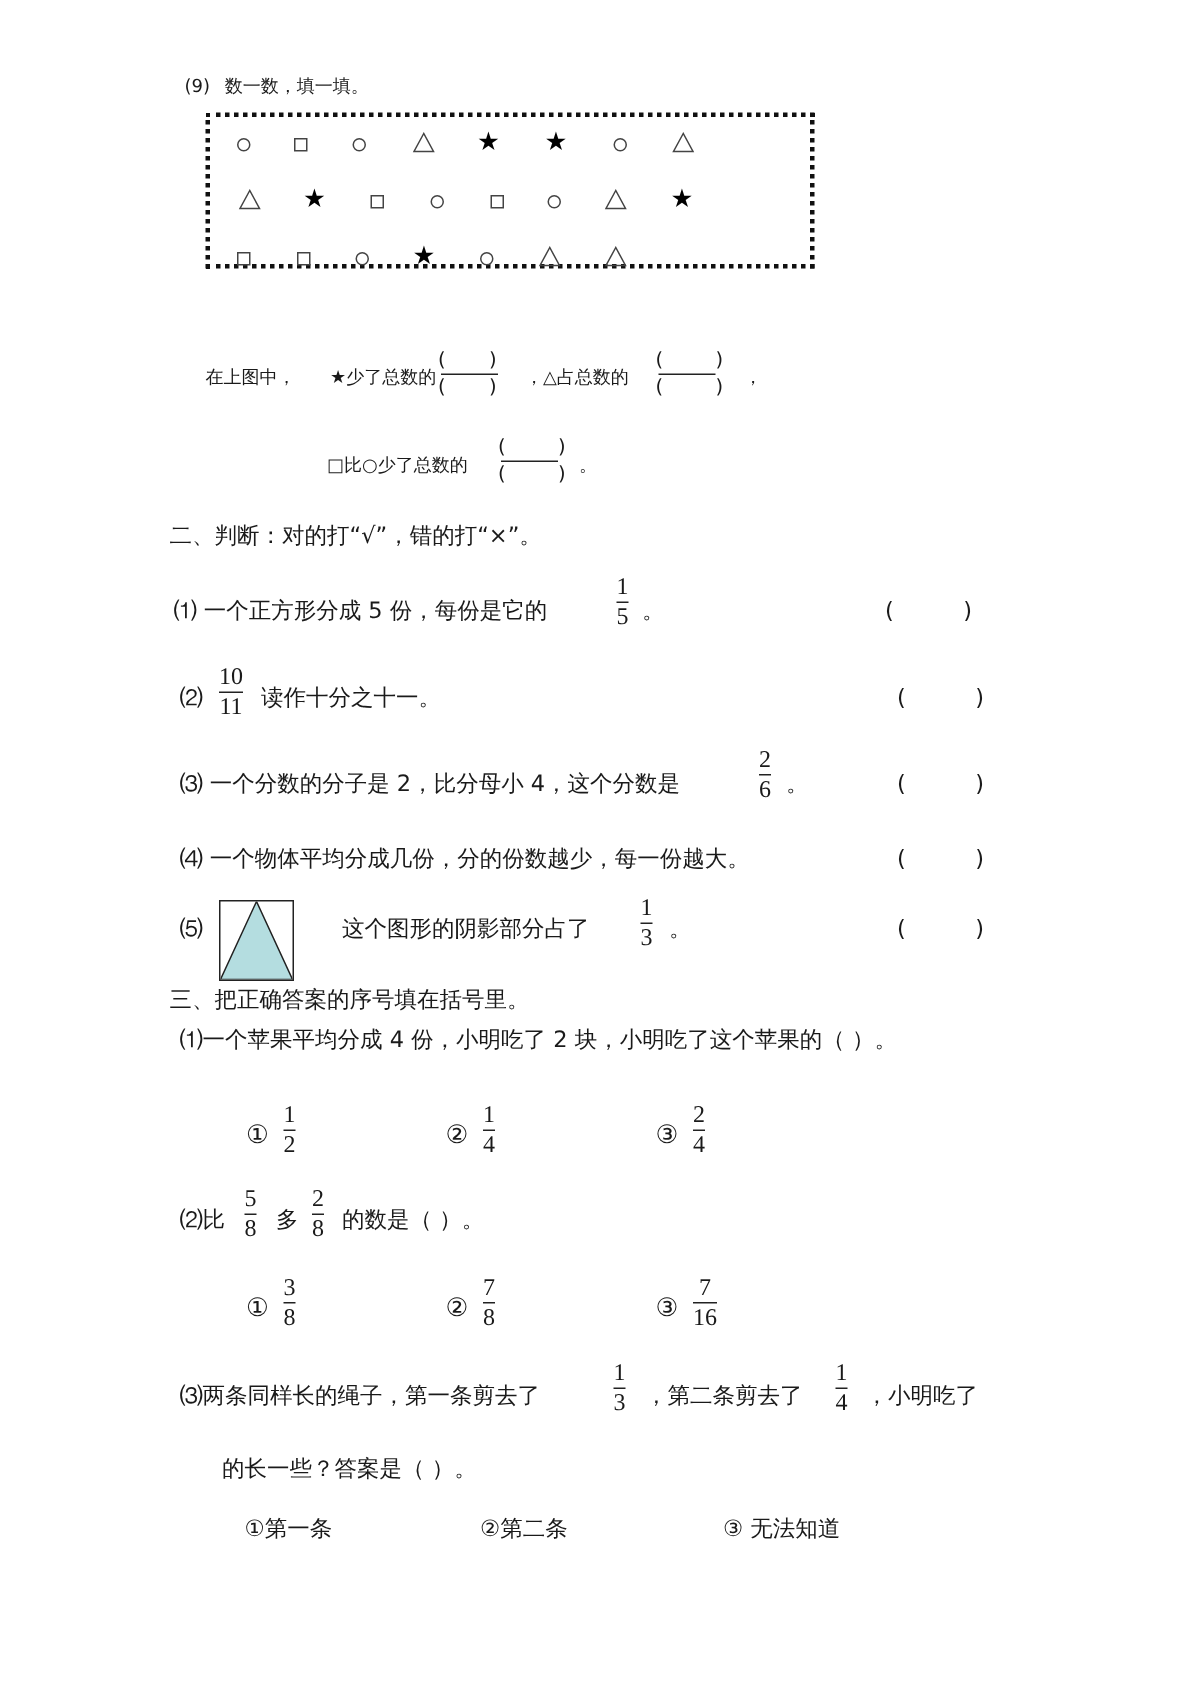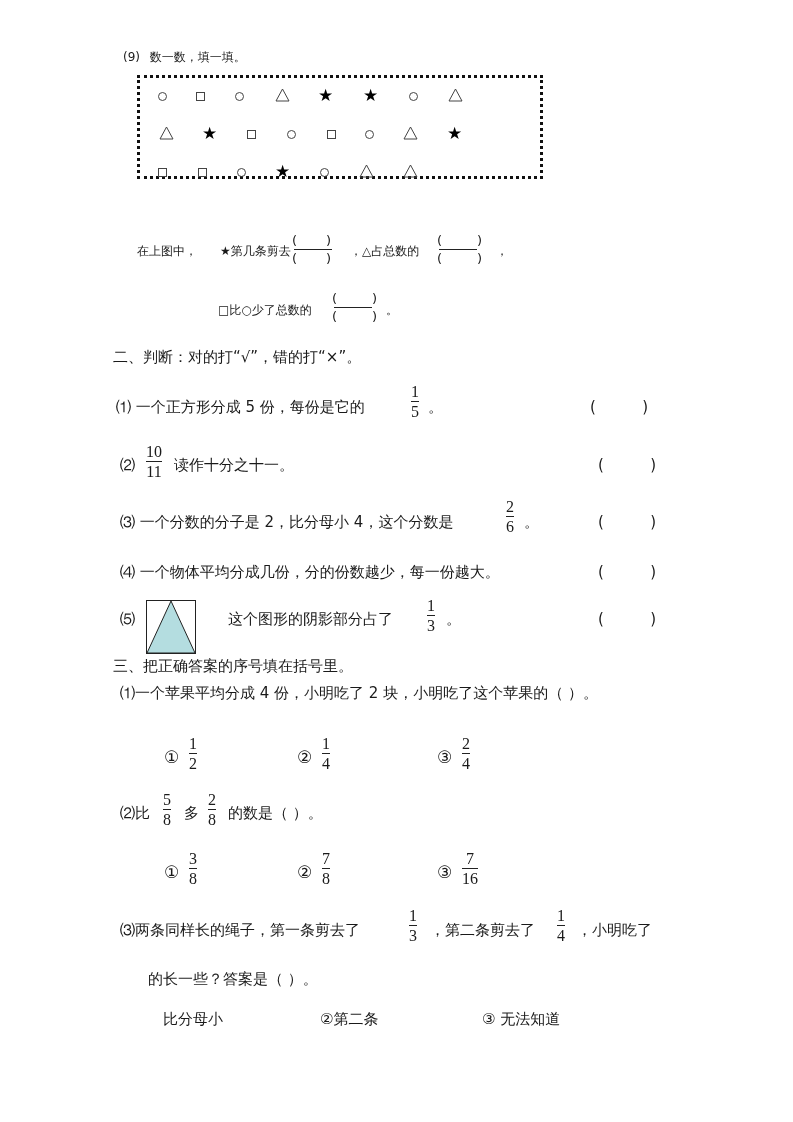--- a/index.html
+++ b/index.html
@@ -96,21 +96,21 @@
       </svg>
     </div>
     <div class="shape tri" style="left: 403px; top: 164px;">
       <svg width="15" height="14" viewBox="0 0 15 14">
         <polygon points="7.5,1 1,13 14,13" fill="none" stroke="#444" stroke-width="1"></polygon>
       </svg>
     </div>
   </div>
 
 <div class="abs txt-sm" style="left:137px; top:243px;">在上图中，</div>
-<div class="abs txt-sm" style="left:220px; top:243px;">★第几条剪去</div>
+<div class="abs txt-sm" style="left:220px; top:243px;">★少了总数的</div>
 <div class="bfrac" style="left:292px; top:234px;">
   <span class="bt" style="left:0;">(</span>
   <span class="bt" style="left:34px;">)</span>
   <span class="line"></span>
   <span class="bb" style="left:0; top:18px;">(</span>
   <span class="bb" style="left:34px; top:18px;">)</span>
 </div>
 <div class="abs txt-sm" style="left:350px; top:243px;">，△占总数的</div>
 <div class="bfrac" style="left:437px; top:234px;">
   <span class="bt" style="left:0;">(</span>
@@ -268,15 +268,15 @@
 </div>
 <div class="abs txt" style="left:430px; top:921px;">，第二条剪去了</div>
 <div class="frac" style="left:557px; top:907px;">
   <span class="n">1</span>
   <span class="bar"></span>
   <span class="d">4</span>
 </div>
 <div class="abs txt" style="left:577px; top:921px;">，小明吃了</div>
 <div class="abs txt" style="left:148px; top:970px;">的长一些？答案是（        ）。</div>
 
-<div class="abs txt" style="left:163px; top:1010px;">比分母小</div>
+<div class="abs txt" style="left:163px; top:1010px;">①第一条</div>
 <div class="abs txt" style="left:320px; top:1010px;">②第二条</div>
 <div class="abs txt" style="left:482px; top:1010px;">③ 无法知道</div>
 
 </body></html>

